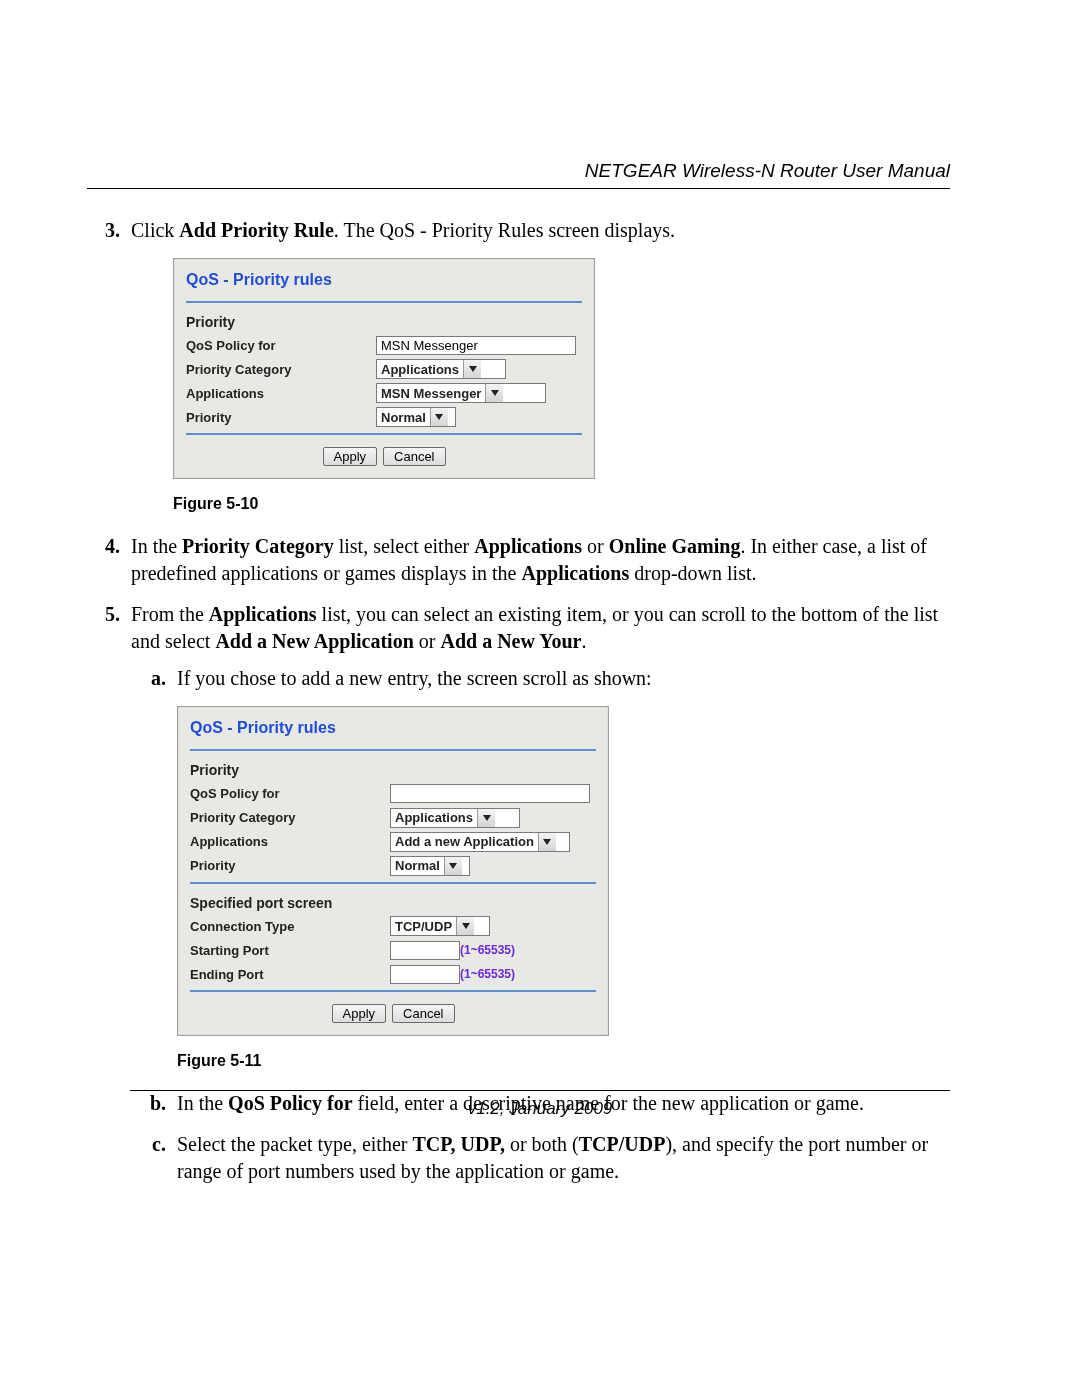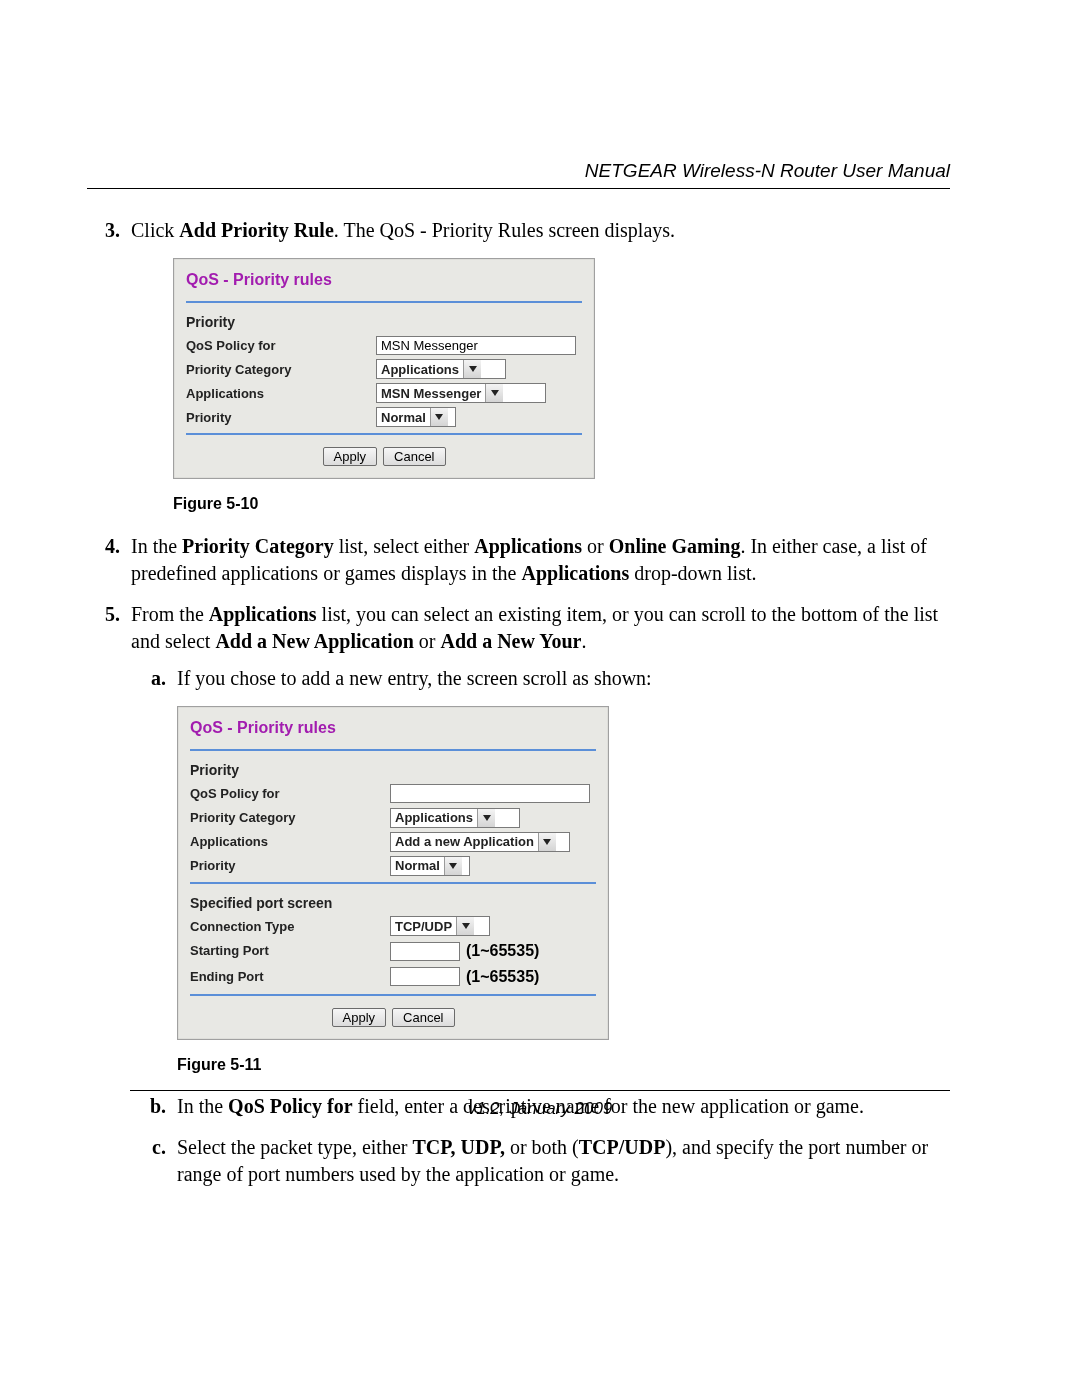--- a/index.html
+++ b/index.html
@@ -72,21 +72,21 @@
   
   .panel {
     background: #e8e8e4;
     border: 1px solid #a0a0a0;
     box-shadow: 0 0 1px #888 inset;
     font-family: Arial, Helvetica, sans-serif;
     font-size: 14px;
     color: #222;
   }
   .panel-title {
-    color: #a21caf;
+    color: #1d4ed8;
     font-weight: bold;
     font-size: 16px;
     padding: 10px 12px 6px 12px;
   }
   .blue-hr {
     border: none;
     border-top: 2px solid #5b8fd8;
     margin: 4px 12px 2px 12px;
   }
   .sec-label {
@@ -134,23 +134,22 @@
     width: 17px;
     height: 100%;
     background: linear-gradient(#f4f4f4,#d4d4d4);
     border-left: 1px solid #9a9a9a;
     display: flex;
     align-items: center;
     justify-content: center;
   }
   .dd-btn svg { width: 8px; height: 6px; }
   .hint {
-    font-size: 16px;
-    margin-left: 6px;
-    color: #000000;
+    font-size: 12px;
+    color: #6d28d9;
   }
   .btn-row {
     display: flex;
     justify-content: center;
     gap: 6px;
     padding: 10px 0 12px 0;
   }
   .winbtn {
     font-family: Arial, Helvetica, sans-serif;
     font-size: 13px;

